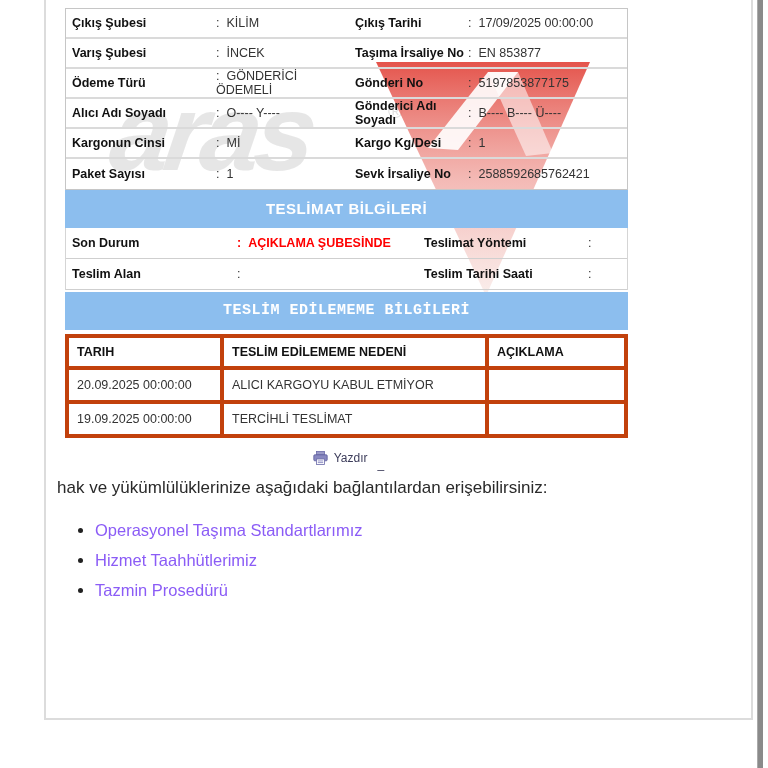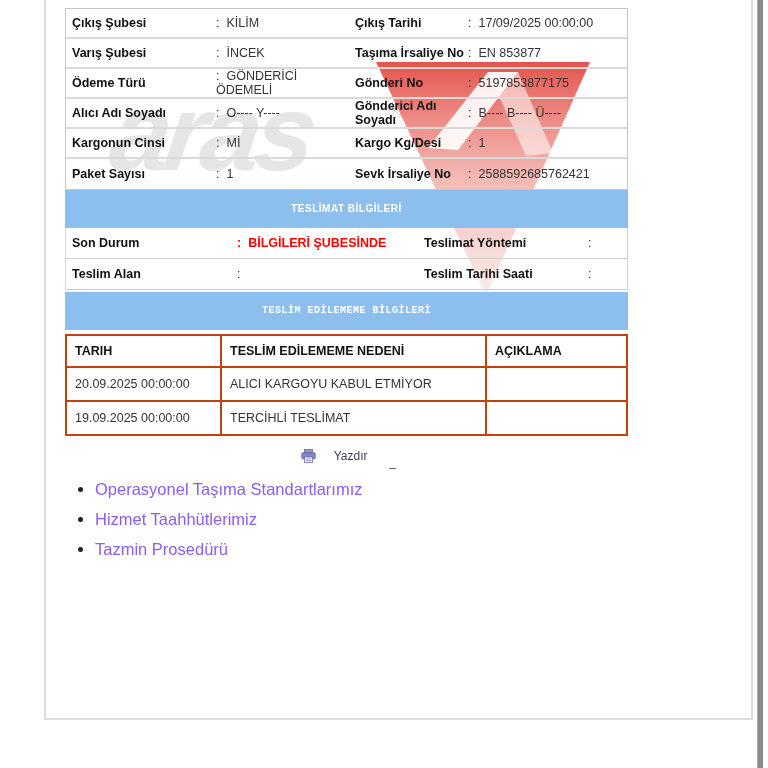--- a/index.html
+++ b/index.html
@@ -31,41 +31,41 @@
   .info-row { display:grid; grid-template-columns:144px 139px 113px 1fr;
               align-items:center; height:30px; border-bottom:2px solid #dadada;
               padding-left:6px; }
   .info-row:last-child { border-bottom:none; }
   .lbl { font-size:12.5px; font-weight:bold; color:#111; }
   .val { font-size:12.5px; color:#333; }
   .colon { display:inline-block; margin-right:7px; color:#333; font-size:12.5px; }
 
   
   .band { width:563px; height:38px; line-height:38px; text-align:center;
-          background:#8cbeee; color:#fff; font-size:10px; font-weight:bold;
+          background:#8cbeee; color:#fff; font-size:15px; font-weight:bold;
           letter-spacing:.5px; }
 
   
   .delivery { width:563px; border-left:1px solid #d5d5d5; border-right:1px solid #d5d5d5; }
   .delivery-row { display:grid; grid-template-columns:144px 166px 143px 1fr;
                   align-items:center; height:31px; border-bottom:1px solid #cfcfcf;
                   padding-left:6px;gap:21px; }
   .status-red { color:#ff0000; font-weight:bold; }
   .status-red .colon { color:#ff0000; font-weight:bold; }
 
   
   .fail-table { width:563px; border-collapse:collapse; margin-top:4px; background:#fff; }
-  .fail-table th, .fail-table td { border:2px solid #c2410c; text-align:left;
+  .fail-table th, .fail-table td { border:4px solid #c2410c; text-align:left;
                                    padding-left:8px; font-size:12.5px; }
   .fail-table th { height:32px; font-weight:bold; color:#111; }
   .fail-table td { height:34px; color:#333; }
 
   
   .print-row { width:563px; margin-top:10px; height:20px; display:flex;
-               align-items:center; justify-content:center; gap:18px; cursor:pointer; }
+               align-items:center; justify-content:center; gap:6px; cursor:pointer; }
   .print-label { font-size:12px; color:#3c3c5a; }
   .print-dash { font-size:12px; color:#3c3c5a; position:relative; top:6px; left:4px; }
 
   
   .footer-text { margin-top:14px; margin-left:-8px; max-width:648px; font-size:17px;
                  line-height:39px; color:#2a2a2a; }
   .footer-links { margin-top:8px; margin-left:30px; list-style:disc; }
   .footer-links li { line-height:30px; font-size:16.5px; color:#222; }
   .footer-links a { color:#8b5cf6; text-decoration:none; cursor:pointer; }
 </style>
@@ -133,21 +133,21 @@
           <span class="lbl">Sevk İrsaliye No</span>
           <span class="val"><span class="colon">:</span><span>2588592685762421</span></span>
         </div>
       </div>
 
       <div class="band">TESLİMAT BİLGİLERİ</div>
 
       <div class="delivery">
         <div class="delivery-row">
           <span class="lbl">Son Durum</span>
-          <span class="val status-red"><span class="colon">:</span><span>BİLGİLERİ ŞUBESİNDE</span></span>
+          <span class="val status-red"><span class="colon">:</span><span>AÇIKLAMA ŞUBESİNDE</span></span>
           <span class="lbl">Teslimat Yöntemi</span>
           <span class="val"><span class="colon">:</span><span></span></span>
         </div>
         <div class="delivery-row">
           <span class="lbl">Teslim Alan</span>
           <span class="val"><span class="colon">:</span><span></span></span>
           <span class="lbl">Teslim Tarihi Saati</span>
           <span class="val"><span class="colon">:</span><span></span></span>
         </div>
       </div>
@@ -181,20 +181,21 @@
           <rect x="3.5" y="0.5" width="8" height="3.5" fill="#9a9ac8" stroke="#6a6aa8" stroke-width="0.8"></rect>
           <rect x="0.8" y="3.8" width="13.4" height="6" rx="1" fill="#8888c0" stroke="#5c5c9c" stroke-width="0.8"></rect>
           <rect x="3.5" y="8" width="8" height="5.4" fill="#ffffff" stroke="#6a6aa8" stroke-width="0.8"></rect>
           <rect x="4.8" y="9.5" width="5.4" height="0.9" fill="#8888c0"></rect>
           <rect x="4.8" y="11.2" width="5.4" height="0.9" fill="#8888c0"></rect>
         </svg>
         <span class="print-label">Yazdır</span>
         <span class="print-dash">_</span>
       </div>
 
+      <p class="footer-text" style="margin-top:0;">hak ve yükümlülüklerinize aşağıdaki bağlantılardan erişebilirsiniz:</p>
 
       <ul class="footer-links">
         <li><a>Operasyonel Taşıma Standartlarımız</a></li>
         <li><a>Hizmet Taahhütlerimiz</a></li>
         <li><a>Tazmin Prosedürü</a></li>
       </ul>
 
     </div>
   </div>
 

